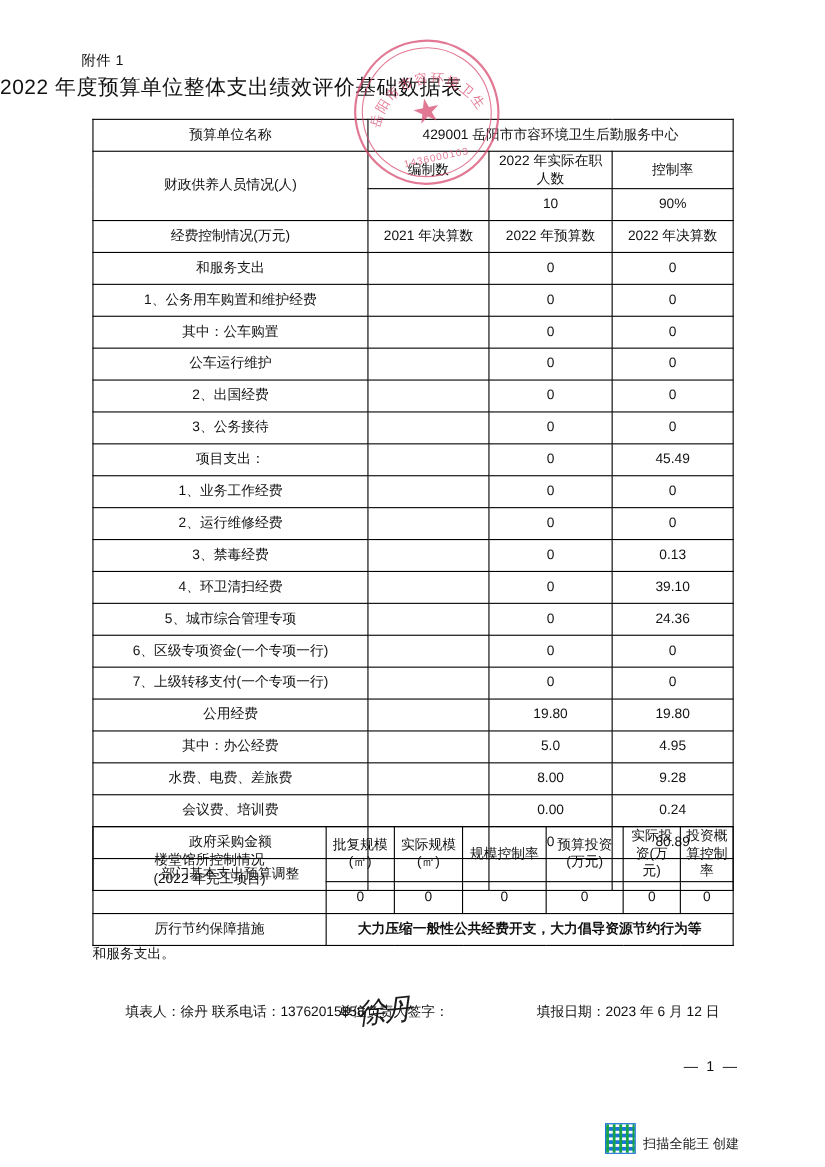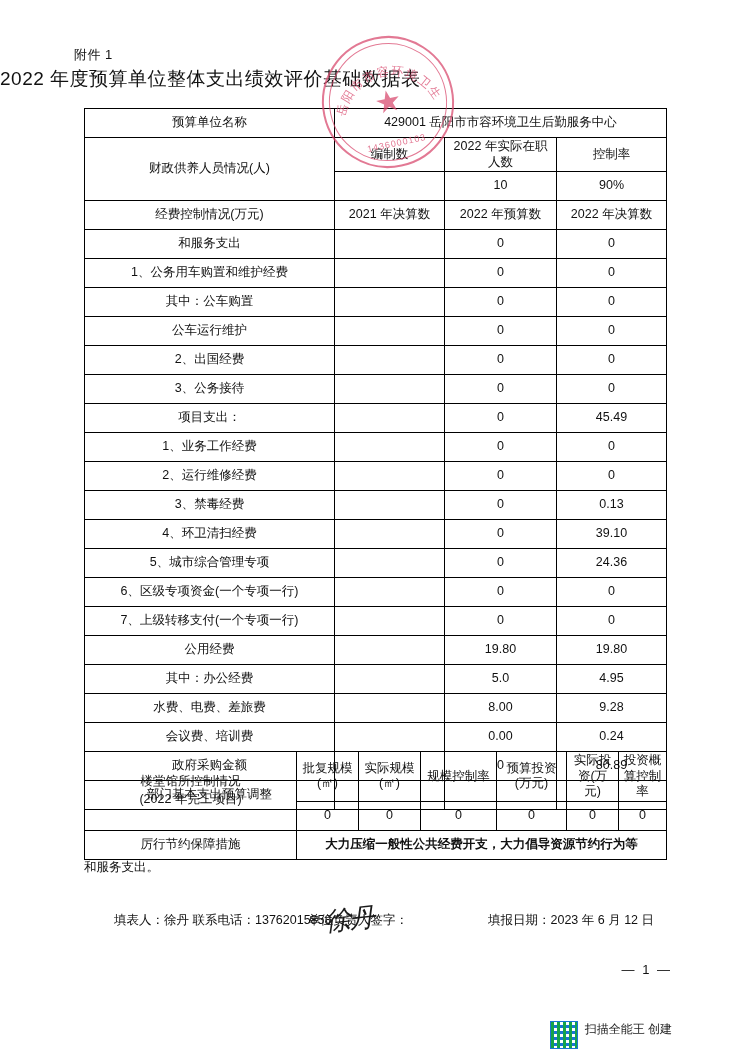--- a/index.html
+++ b/index.html
@@ -160,21 +160,21 @@
     right: 78px;
     top: 962px;
     font-size: 13px;
     letter-spacing: 2px;
   }
   .scan-footer {
     position: absolute;
     right: 78px;
     bottom: 12px;
     display: flex;
-    align-items: flex-start;
+    align-items: flex-end;
     gap: 7px;
   }
   .qr {
     width: 26px;
     height: 26px;
     background:
       linear-gradient(90deg, #15a34a 50%, transparent 50%),
       linear-gradient(0deg, #1b74d6 50%, transparent 50%);
     background-size: 6px 6px, 6px 6px;
     border: 1px solid #1b74d6;

